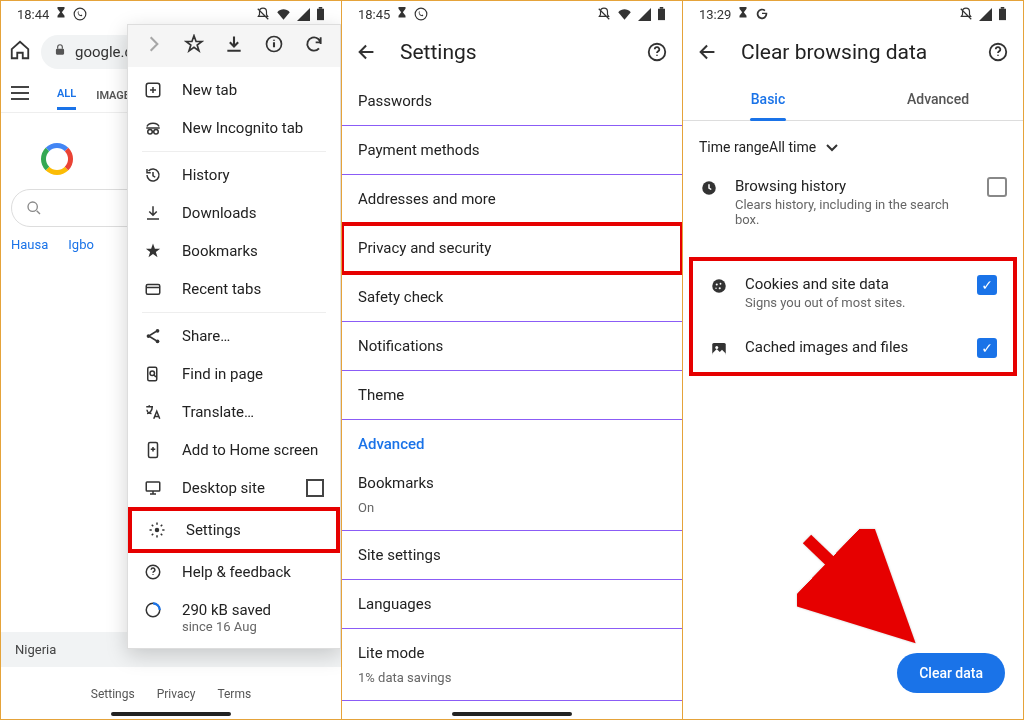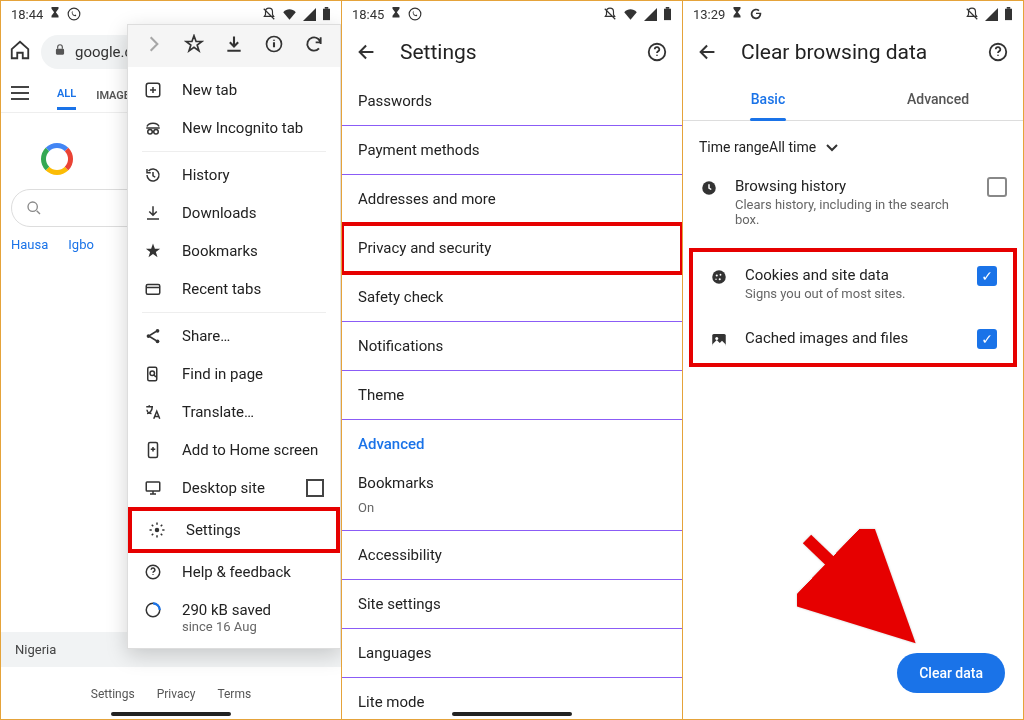--- a/index.html
+++ b/index.html
@@ -1,21 +1,21 @@
 <!DOCTYPE html>
 <html><head>
 <meta charset="utf-8">
 <style>
   * { box-sizing: border-box; margin: 0; padding: 0; }
   body { font-family: Roboto, 'Segoe UI', Arial, sans-serif; background: #fff; width: 1024px; height: 720px; overflow: hidden; }
   .wrap { display: flex; width: 1024px; height: 720px; border: 1px solid #e5a33a; }
   .panel { flex: 1 1 0; border-right: 1px solid #e5a33a; position: relative; overflow: hidden; background: #fff; }
   .panel:last-child { border-right: none; }
   
-  .status { height: 26px; display: flex; align-items: center; justify-content: space-between; padding: 0 10px; font-size: 13px; color: #333; }
+  .status { height: 26px; display: flex; align-items: center; justify-content: space-between; padding: 0 16px; font-size: 13px; color: #333; }
   .status .left, .status .right { display: flex; align-items: center; gap: 6px; }
   .status .icon, .hdr .icon, .menu .icon, .row .icon, .cbtitle .icon { display: inline-flex; align-items: center; justify-content: center; }
   
   .urlbar { height: 50px; display: flex; align-items: center; padding: 2px 8px; gap: 10px; }
   .urlfield { flex: 1; background: #f1f3f4; border-radius: 20px; height: 34px; display: flex; align-items: center; padding: 0 12px; gap: 8px; color: #333; font-size: 15px; }
   .popup-backdrop { background: #fff; height: 36px; display:flex;align-items:center; padding:0 10px; gap:20px; border-bottom: 1px solid #eee; }
   .tabchip { font-size: 11px; font-weight: 600; color: #1a73e8; border-bottom: 3px solid #1a73e8; padding-bottom: 7px; padding-top:8px; }
   .tabchip.dim { color: #555; border-bottom:none; }
   .hamburger { margin-right: 8px; }
   .popup { position: absolute; top: 23px; right: 0; width: 214px; background: #fff; border: 1px solid #ddd; box-shadow: 0 6px 20px rgba(0,0,0,0.18); z-index: 10; }
@@ -382,23 +382,20 @@
           <div>Theme</div>
         </div>
         <div class="row adv">
           <div>Advanced</div>
         </div>
         <div class="row sub">
           <div>Bookmarks</div>
           <div class="s">On</div>
         </div>
         <div class="row">
-          <div>Accessibility</div>
-        </div>
-        <div class="row">
           <div>Site settings</div>
         </div>
         <div class="row">
           <div>Languages</div>
         </div>
         <div class="row sub">
           <div>Lite mode</div>
           <div class="s">1% data savings</div>
         </div>
       </div>
@@ -473,21 +470,21 @@
               <circle cx="12" cy="12" r="9" fill="#333"></circle>
               <path d="M12 7v5l3 2" stroke="#fff" stroke-width="2" fill="none"></path>
             </svg>
           </span>
     <div class="body">
             <div class="t">Browsing history</div>
     <div class="d">Clears history, including in the search box.</div>
           </div>
     <div class="ck "></div>
         </div>
-        <div style="border: 4px solid rgb(230, 0, 0); margin: 7px 6px;">
+        <div style="border: 4px solid rgb(230, 0, 0); margin: 16px 6px;">
           <div class="cb-item">
             <span class="iconcol">
               <svg width="18" height="18" viewBox="0 0 24 24">
                 <circle cx="12" cy="12" r="9" fill="#333"></circle>
                 <circle cx="9" cy="10" r="1.4" fill="#fff"></circle>
                 <circle cx="14" cy="9" r="1.2" fill="#fff"></circle>
                 <circle cx="13" cy="15" r="1.4" fill="#fff"></circle>
                 <circle cx="8" cy="15" r="1" fill="#fff"></circle>
               </svg>
             </span>

